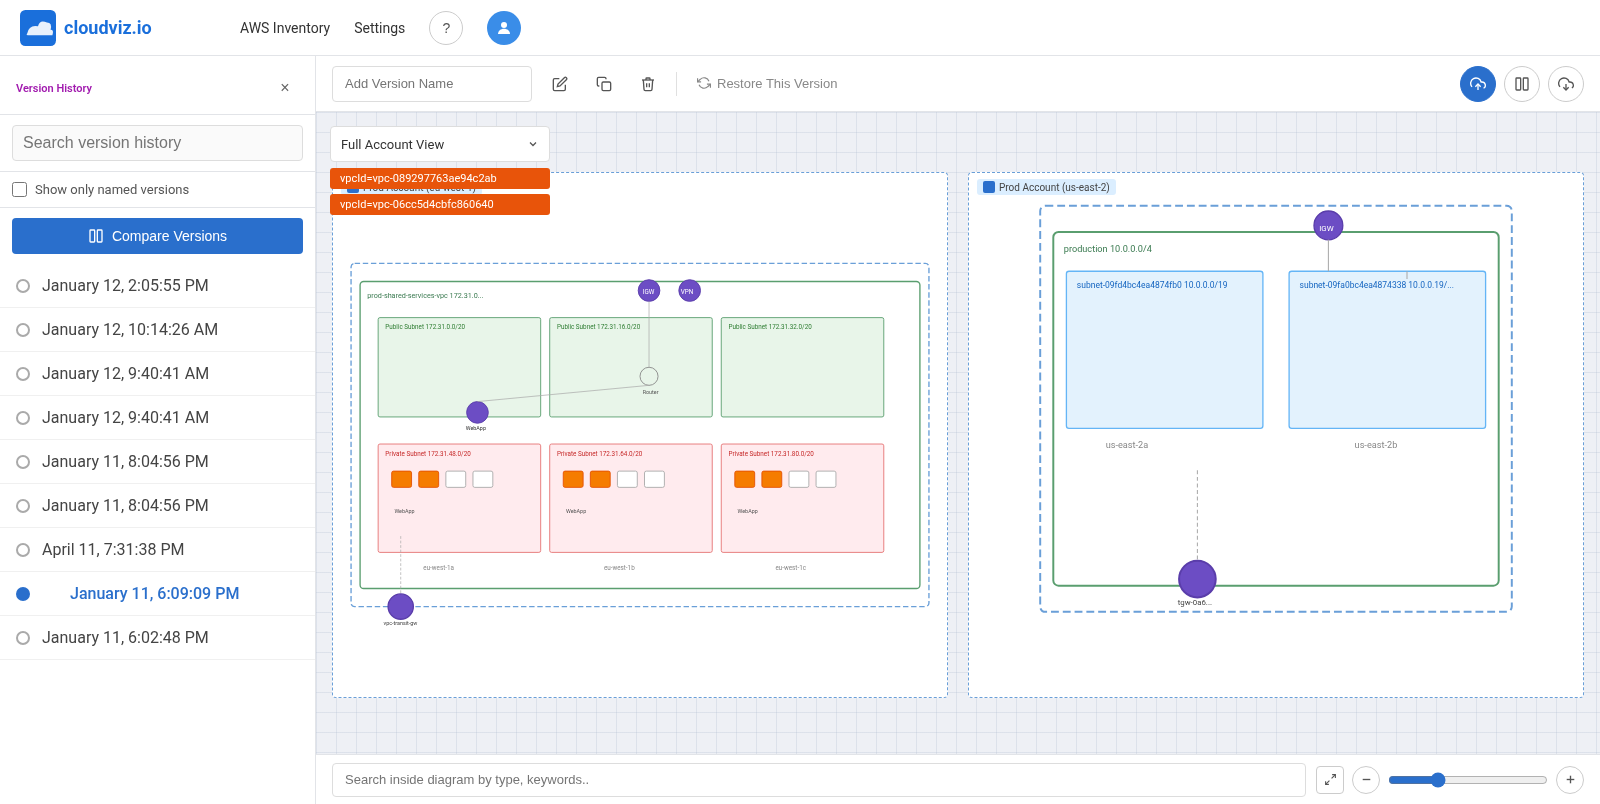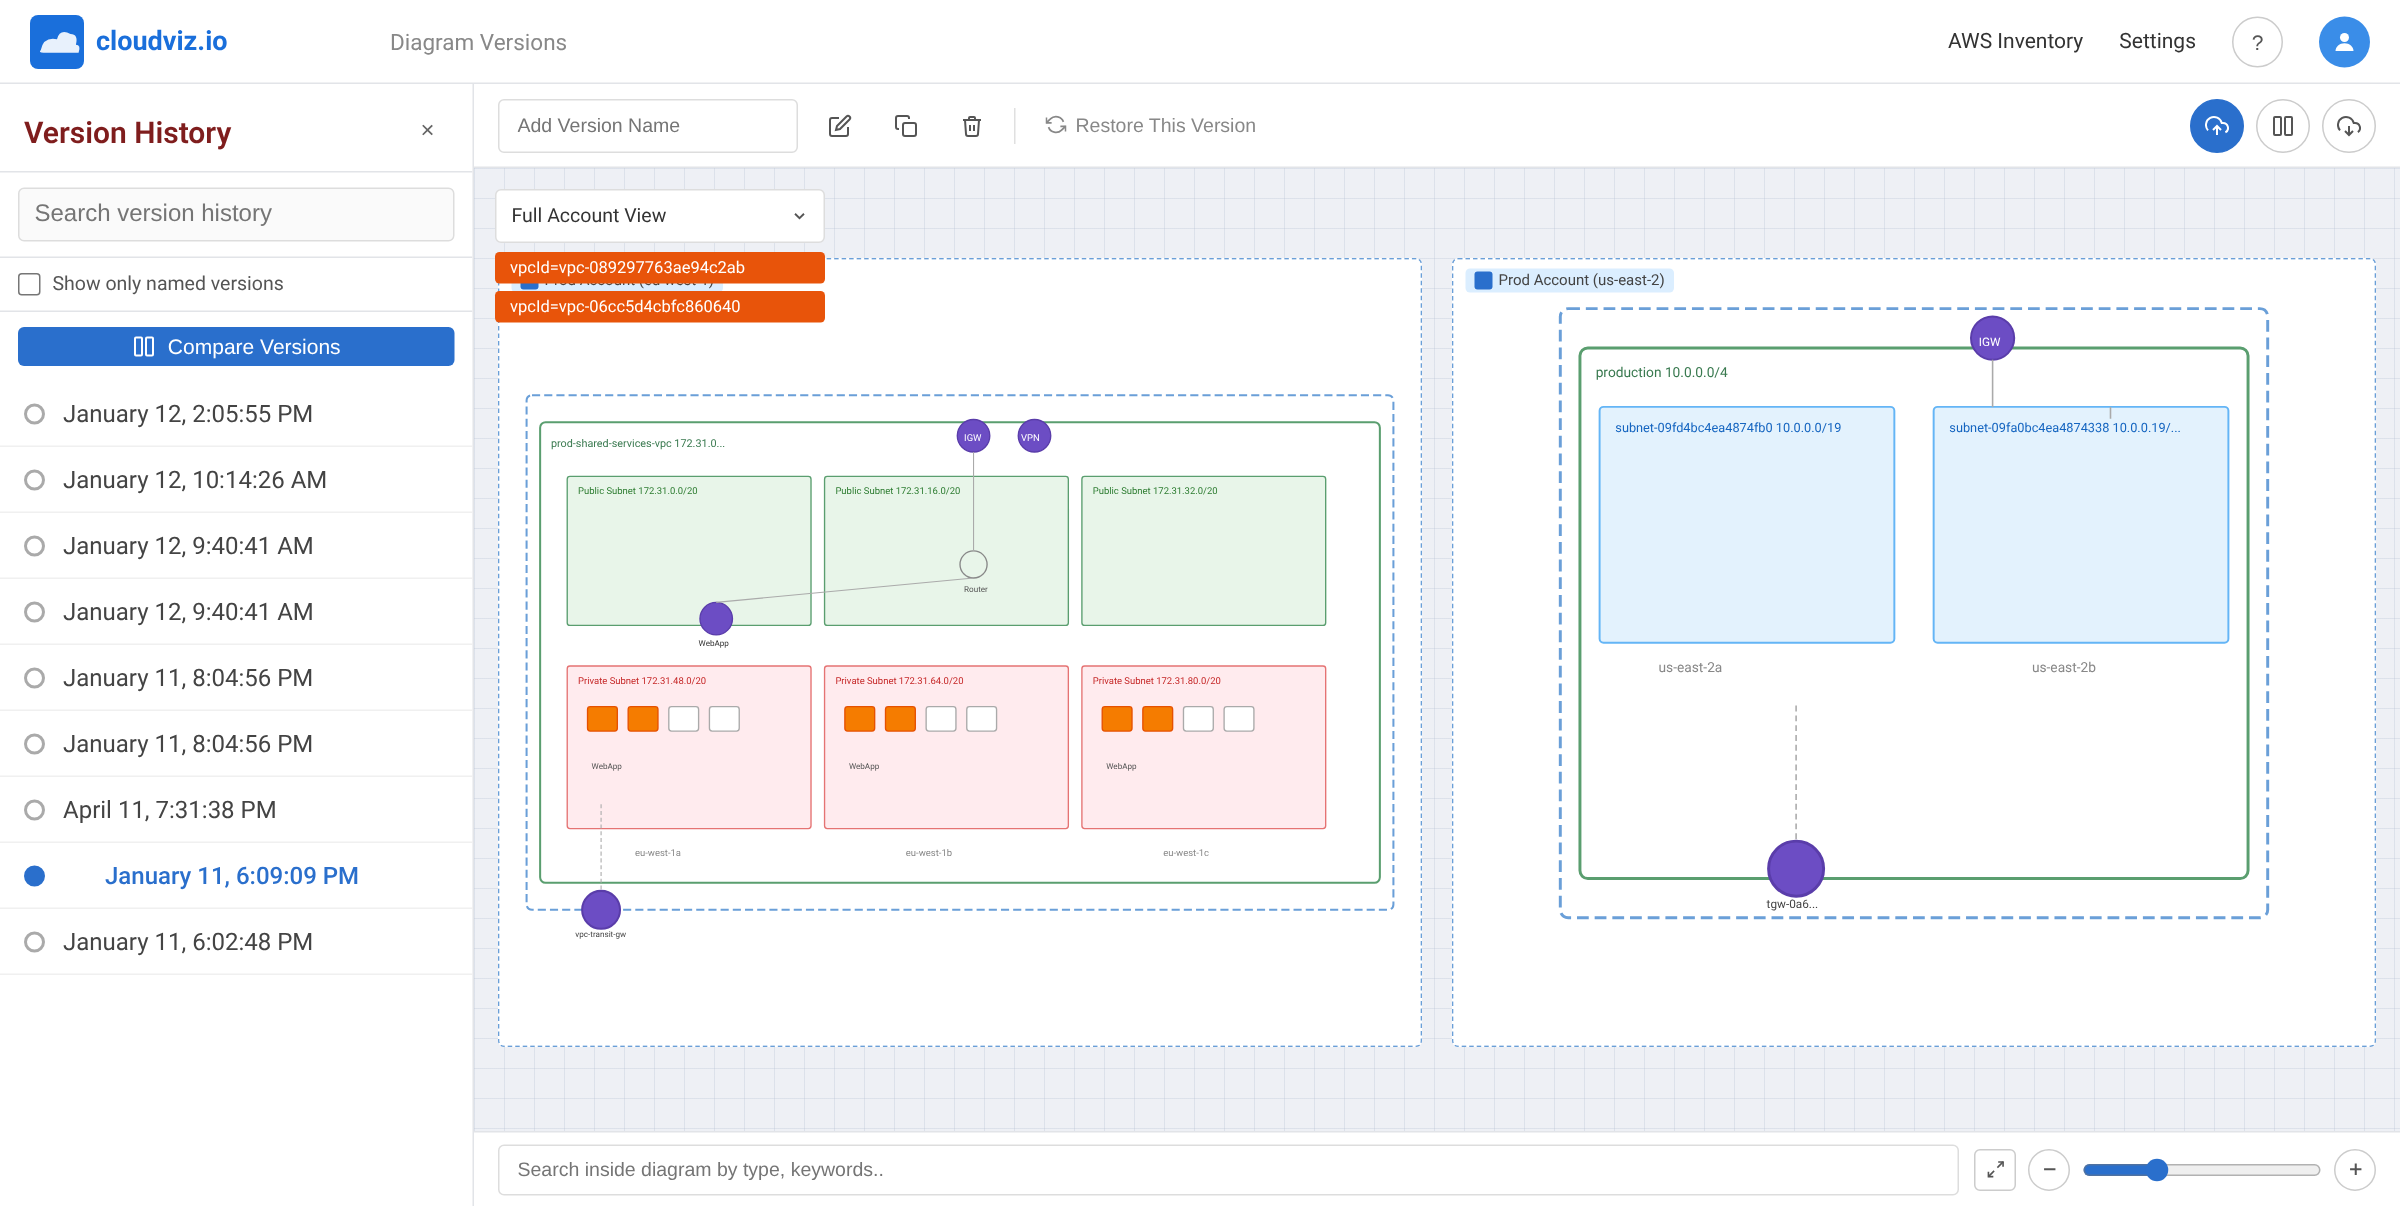--- a/index.html
+++ b/index.html
@@ -92,23 +92,23 @@
       overflow: hidden;
     }
     .sidebar-header {
       display: flex;
       align-items: center;
       justify-content: space-between;
       padding: 18px 16px 12px 16px;
       border-bottom: 1px solid #e2e4e8;
     }
     .sidebar-title {
-      font-size: 20px;
+      font-size: 11px;
       font-weight: 600;
-      color: #7f1d1d;
+      color: #a21caf;
     }
     .close-btn {
       width: 28px;
       height: 28px;
       border: none;
       background: transparent;
       cursor: pointer;
       font-size: 16px;
       color: #666;
       display: flex;
@@ -141,21 +141,21 @@
       width: 15px;
       height: 15px;
       cursor: pointer;
     }
     .checkbox-label {
       font-size: 13px;
       color: #555;
     }
     .compare-btn {
       margin: 10px 12px;
-      height: 26px;
+      height: 36px;
       background: #2a6fcc;
       color: white;
       border: none;
       border-radius: 4px;
       font-size: 14px;
       font-weight: 500;
       cursor: pointer;
       display: flex;
       align-items: center;
       justify-content: center;
@@ -386,21 +386,20 @@
 <body>
 
 <nav class="topnav">
   <div class="logo-area">
     <svg class="logo-icon" viewBox="0 0 40 40" fill="none">
       <rect width="40" height="40" rx="6" fill="#1a6fdb"></rect>
       <path d="M8 26 Q10 16 20 18 Q22 10 30 14 Q36 14 34 22 Q38 22 36 28 L10 28 Q6 28 8 26Z" fill="white" opacity="0.9"></path>
     </svg>
     <span class="logo-text">cloudviz.io</span>
   </div>
-  <span class="page-title">Diagram Versions</span>
   <div class="nav-links">
     <span class="nav-link">AWS Inventory</span>
     <span class="nav-link">Settings</span>
     <button class="nav-icon-btn">?</button>
     <div class="nav-avatar">
       <svg width="18" height="18" viewBox="0 0 24 24" fill="white">
         <circle cx="12" cy="8" r="4"></circle>
         <path d="M4 20c0-4 3.6-7 8-7s8 3 8 7"></path>
       </svg>
     </div>

